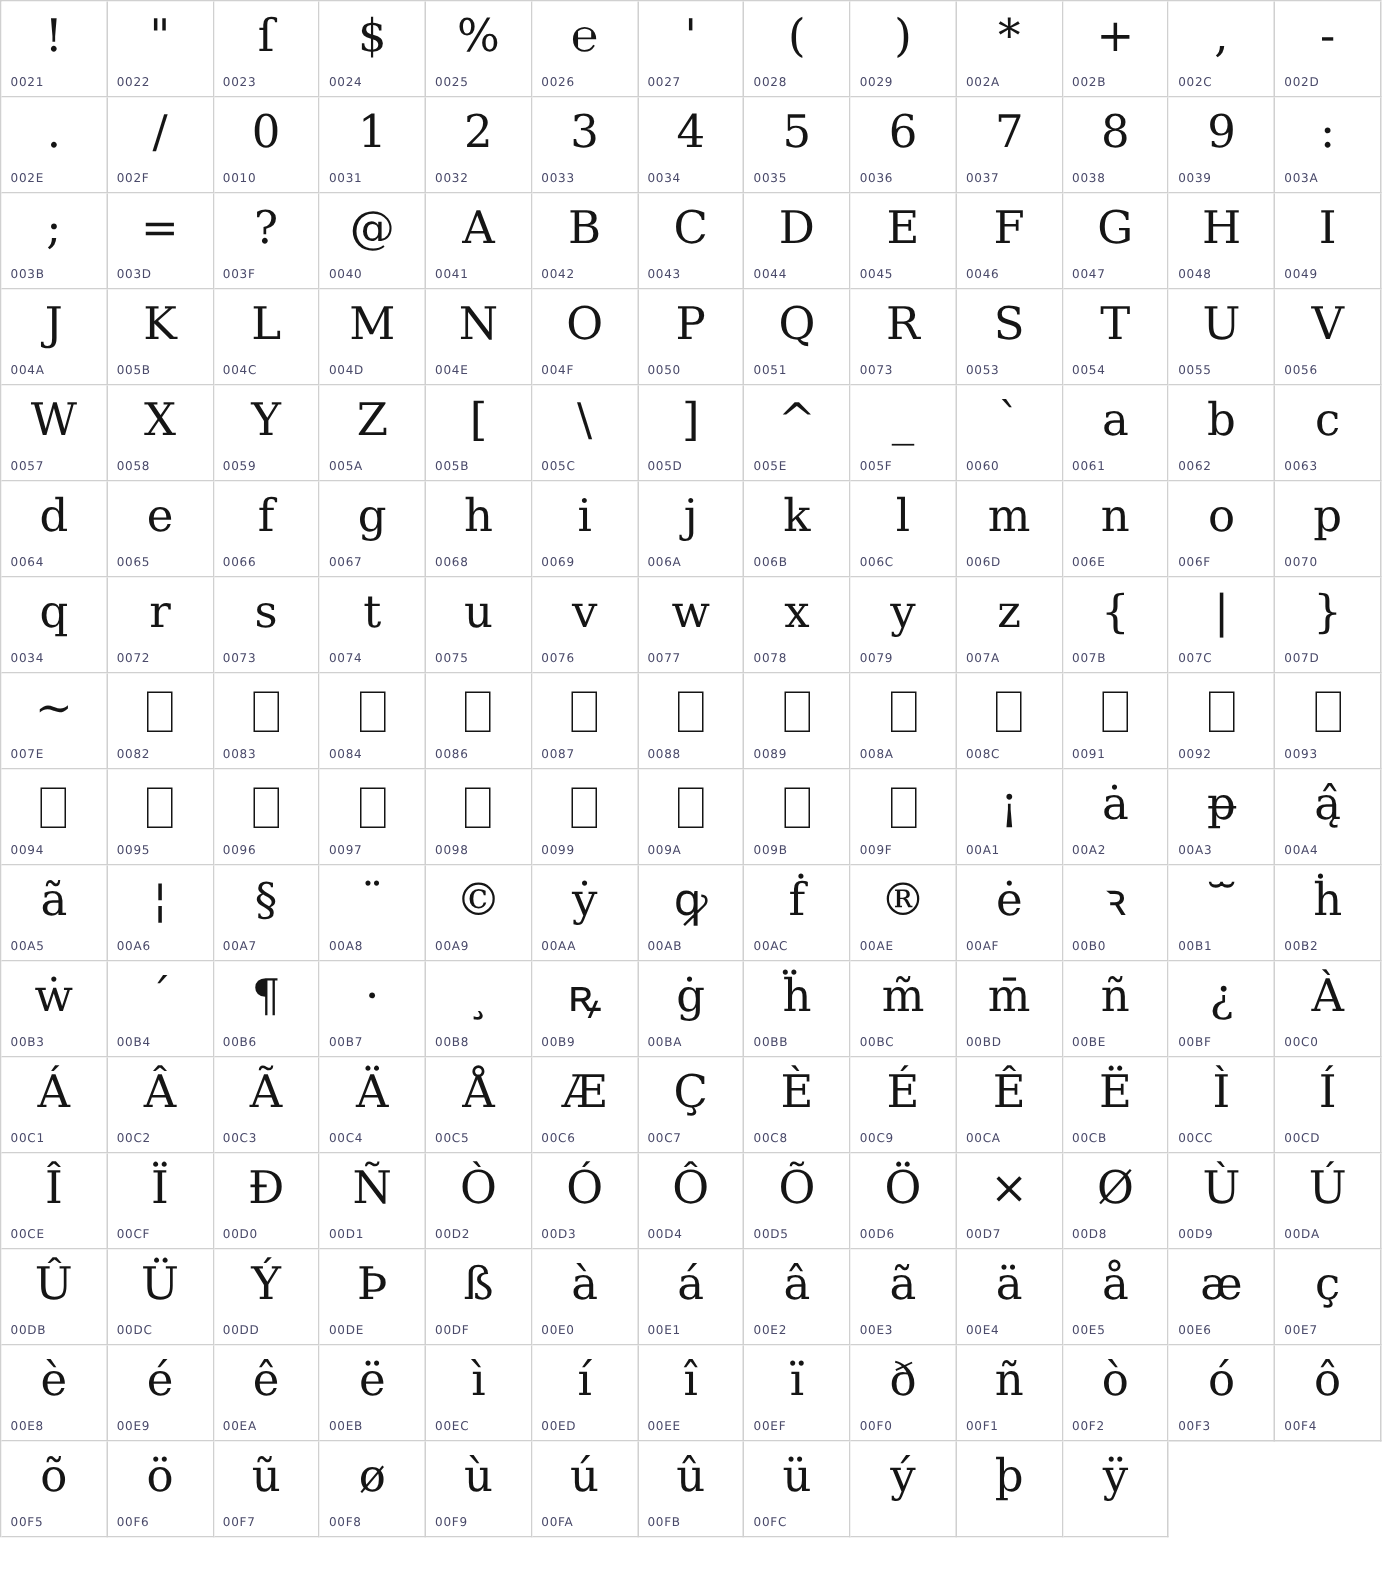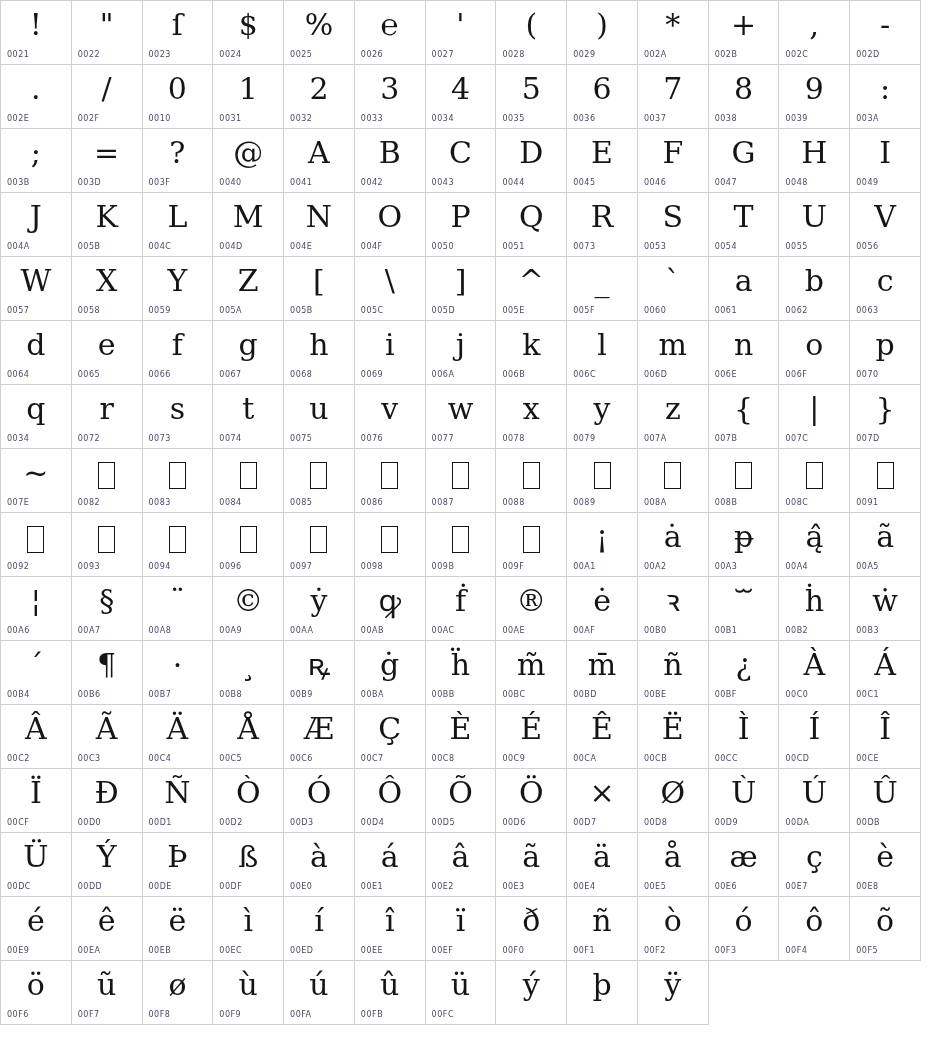--- a/index.html
+++ b/index.html
@@ -437,77 +437,81 @@
     <div class="glyph-cell">
       <div class="glyph-char"><span class="notdef"></span></div>
       <div class="glyph-code">0083</div>
     </div>
     <div class="glyph-cell">
       <div class="glyph-char"><span class="notdef"></span></div>
       <div class="glyph-code">0084</div>
     </div>
     <div class="glyph-cell">
       <div class="glyph-char"><span class="notdef"></span></div>
-      <div class="glyph-code">0085</div>
-    </div>
-    <div class="glyph-cell">
-      <div class="glyph-char"><span class="notdef"></span></div>
       <div class="glyph-code">0086</div>
     </div>
     <div class="glyph-cell">
       <div class="glyph-char"><span class="notdef"></span></div>
       <div class="glyph-code">0087</div>
     </div>
     <div class="glyph-cell">
       <div class="glyph-char"><span class="notdef"></span></div>
       <div class="glyph-code">0088</div>
     </div>
     <div class="glyph-cell">
       <div class="glyph-char"><span class="notdef"></span></div>
       <div class="glyph-code">0089</div>
     </div>
     <div class="glyph-cell">
       <div class="glyph-char"><span class="notdef"></span></div>
       <div class="glyph-code">008A</div>
     </div>
     <div class="glyph-cell">
       <div class="glyph-char"><span class="notdef"></span></div>
-      <div class="glyph-code">008B</div>
-    </div>
-    <div class="glyph-cell">
-      <div class="glyph-char"><span class="notdef"></span></div>
       <div class="glyph-code">008C</div>
     </div>
     <div class="glyph-cell">
       <div class="glyph-char"><span class="notdef"></span></div>
       <div class="glyph-code">0091</div>
     </div>
     <div class="glyph-cell">
       <div class="glyph-char"><span class="notdef"></span></div>
       <div class="glyph-code">0092</div>
     </div>
     <div class="glyph-cell">
       <div class="glyph-char"><span class="notdef"></span></div>
       <div class="glyph-code">0093</div>
     </div>
     <div class="glyph-cell">
       <div class="glyph-char"><span class="notdef"></span></div>
       <div class="glyph-code">0094</div>
     </div>
     <div class="glyph-cell">
       <div class="glyph-char"><span class="notdef"></span></div>
+      <div class="glyph-code">0095</div>
+    </div>
+    <div class="glyph-cell">
+      <div class="glyph-char"><span class="notdef"></span></div>
       <div class="glyph-code">0096</div>
     </div>
     <div class="glyph-cell">
       <div class="glyph-char"><span class="notdef"></span></div>
       <div class="glyph-code">0097</div>
     </div>
     <div class="glyph-cell">
       <div class="glyph-char"><span class="notdef"></span></div>
       <div class="glyph-code">0098</div>
+    </div>
+    <div class="glyph-cell">
+      <div class="glyph-char"><span class="notdef"></span></div>
+      <div class="glyph-code">0099</div>
+    </div>
+    <div class="glyph-cell">
+      <div class="glyph-char"><span class="notdef"></span></div>
+      <div class="glyph-code">009A</div>
     </div>
     <div class="glyph-cell">
       <div class="glyph-char"><span class="notdef"></span></div>
       <div class="glyph-code">009B</div>
     </div>
     <div class="glyph-cell">
       <div class="glyph-char"><span class="notdef"></span></div>
       <div class="glyph-code">009F</div>
     </div>
     <div class="glyph-cell">

